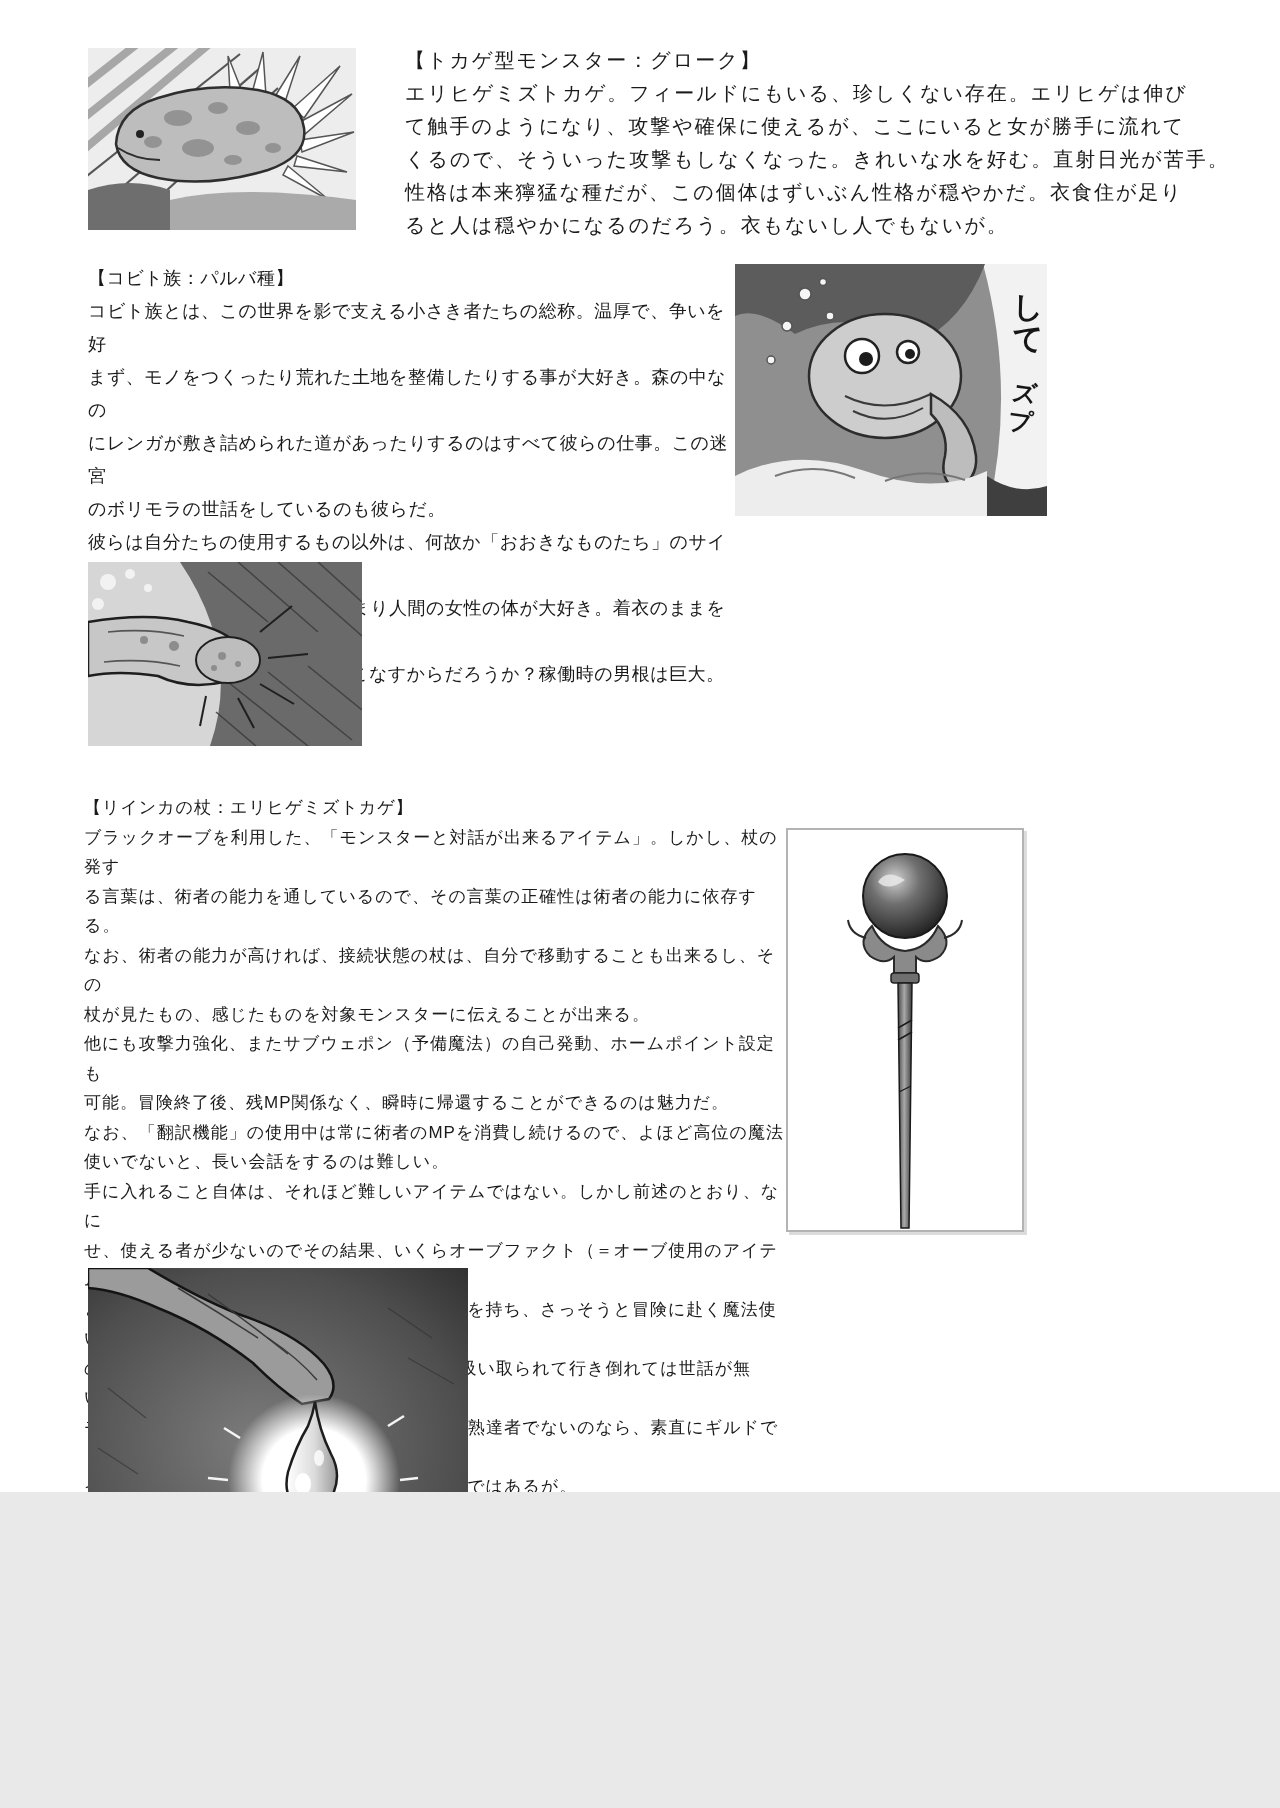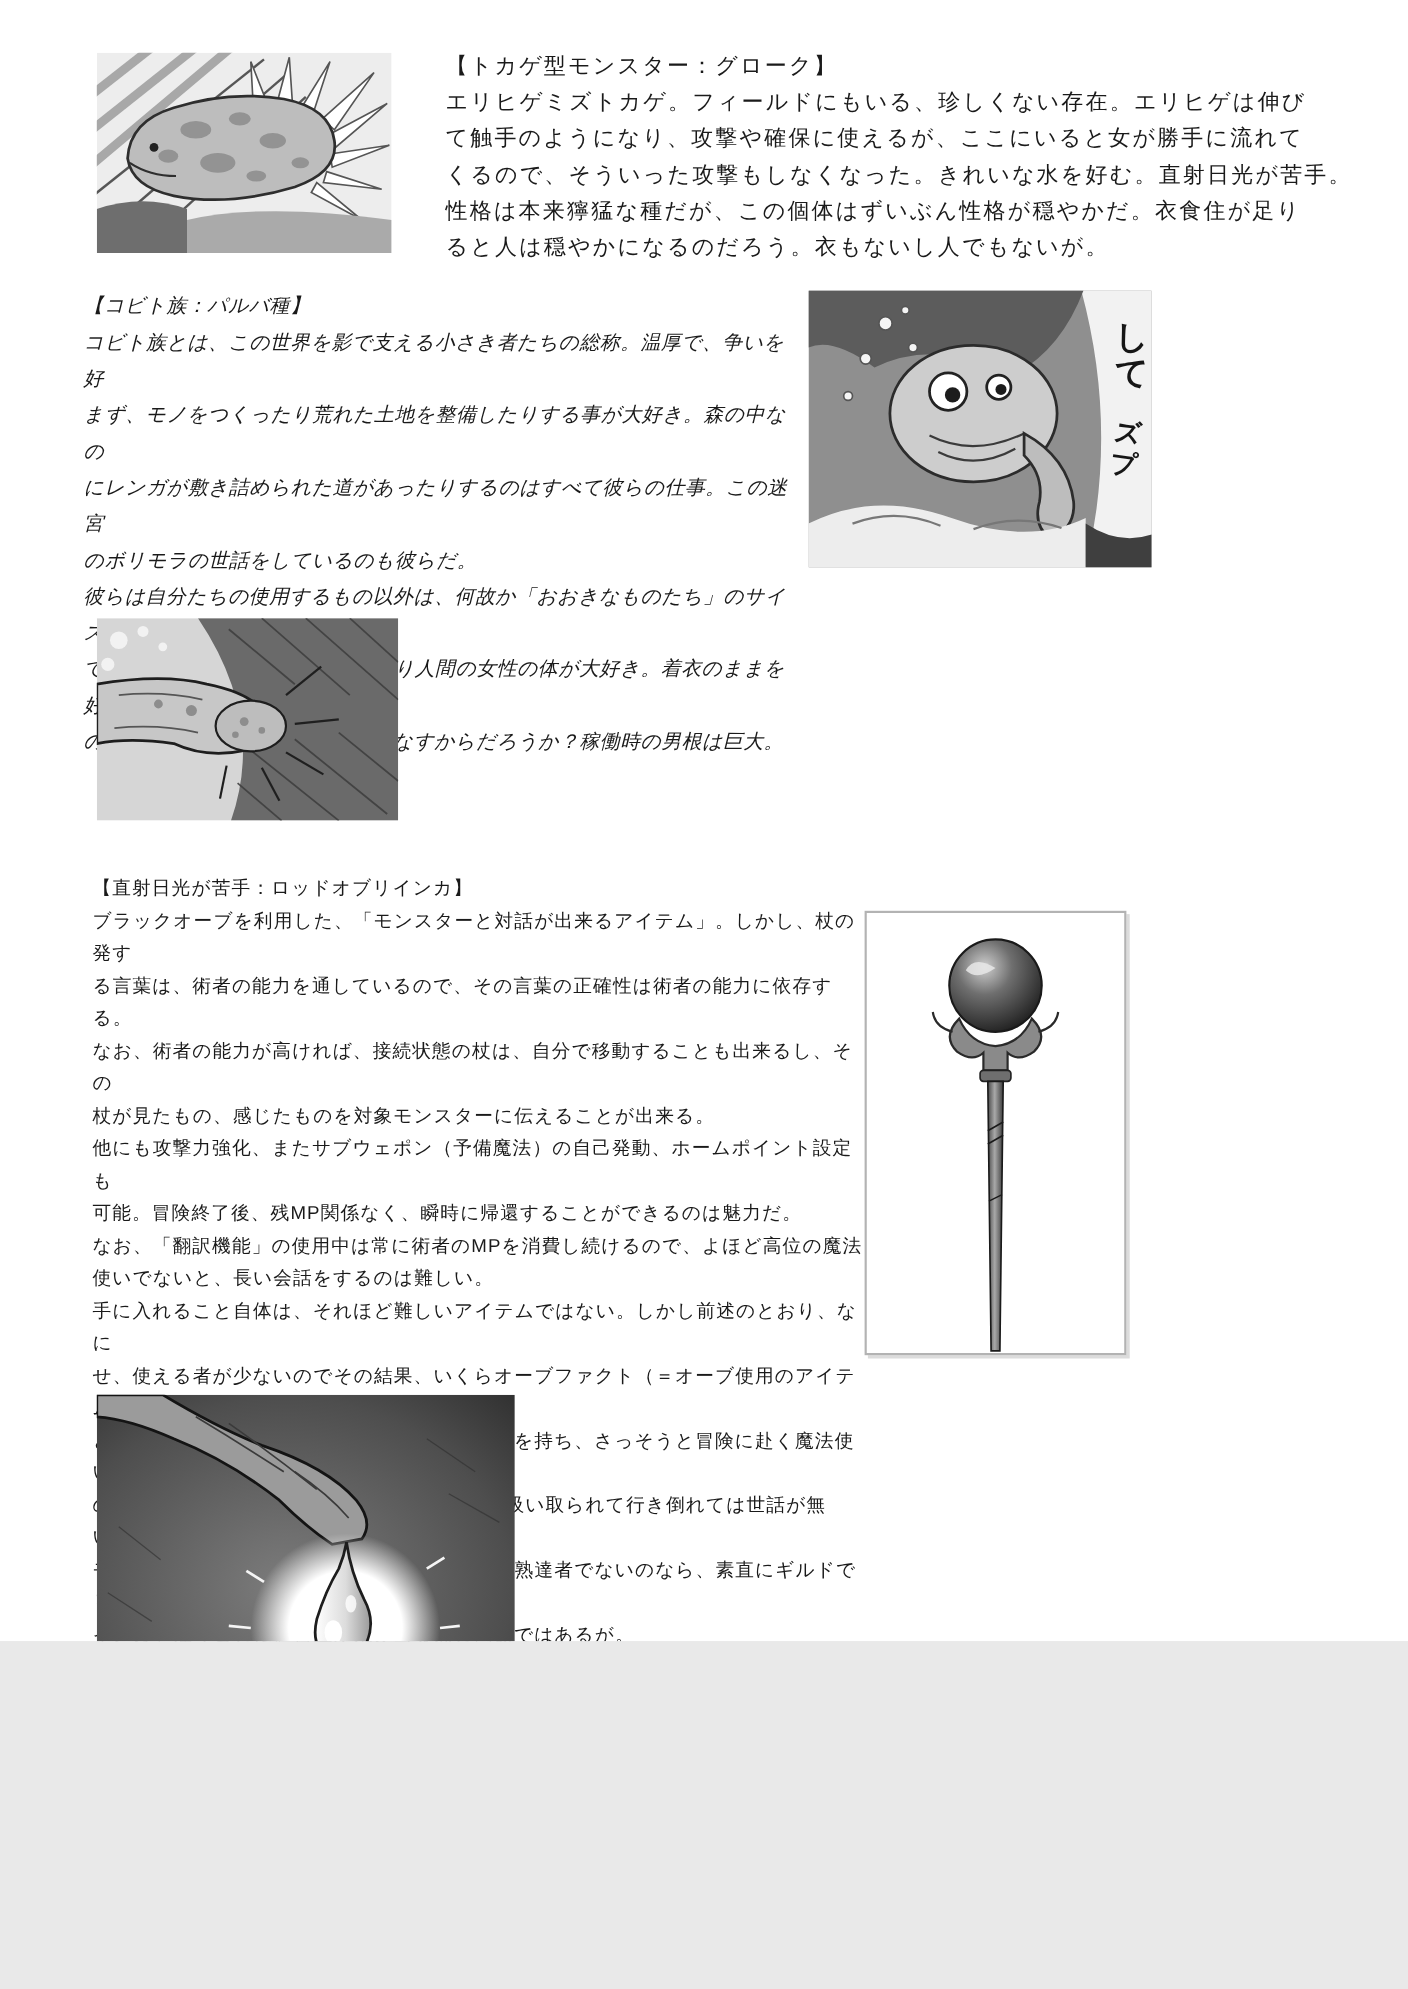--- a/index.html
+++ b/index.html
@@ -9,21 +9,21 @@
     background:#ffffff;
     font-family:"Liberation Sans","DejaVu Sans",sans-serif;
     color:#1a1a1a;
     overflow:hidden;
     margin:0 auto;
   }
   .txt h2{margin:0;font-size:inherit;font-weight:normal;line-height:inherit;}
   .txt p{margin:0;white-space:pre-line;}
   .txt{position:absolute;}
   .s1{left:405px;top:44px;width:832px;font-size:20px;line-height:33px;letter-spacing:2px;}
-  .s2{left:76px;top:262px;width:645px;font-size:18px;line-height:33px;letter-spacing:0.5px;font-style:italic;}
+  .s2{left:88px;top:262px;width:645px;font-size:18px;line-height:33px;letter-spacing:0.5px;}
   .s3{left:405px;top:562px;width:832px;font-size:20px;line-height:33px;letter-spacing:2.5px;}
   .s4{left:84px;top:793px;width:702px;font-size:17px;line-height:29.5px;letter-spacing:1px;}
   .s5{left:490px;top:1272px;width:745px;font-size:20px;line-height:34px;letter-spacing:2.5px;}
   .illo{position:absolute;margin:0;padding:0;}
   .illo svg{display:block;}
   #illo-grok{left:88px;top:48px;}
   #illo-kobito{left:735px;top:264px;}
   #illo-tree{left:88px;top:562px;}
   #illo-rod{left:786px;top:828px;border:2px solid #b3b3b3;box-shadow:3px 3px 0 #dcdcdc;background:#fff;}
   #illo-drop{left:88px;top:1268px;}
@@ -168,21 +168,21 @@
       </g>
       <path d="M20,70 Q60,66 96,74" fill="none" stroke="#555555" stroke-width="1.6"></path>
       <path d="M16,100 Q56,96 92,104" fill="none" stroke="#555555" stroke-width="1.6"></path>
     </svg>
   </figure>
 
   <section class="txt s3">
   </section>
 
   <section class="txt s4">
-    <h2>【直射日光が苦手：ロッドオブリインカ】</h2>
+    <h2>【リインカの杖：エリヒゲミズトカゲ】</h2>
     <p>ブラックオーブを利用した、「モンスターと対話が出来るアイテム」。しかし、杖の発す
 る言葉は、術者の能力を通しているので、その言葉の正確性は術者の能力に依存する。
 なお、術者の能力が高ければ、接続状態の杖は、自分で移動することも出来るし、その
 杖が見たもの、感じたものを対象モンスターに伝えることが出来る。
 他にも攻撃力強化、またサブウェポン（予備魔法）の自己発動、ホームポイント設定も
 可能。冒険終了後、残MP関係なく、瞬時に帰還することができるのは魅力だ。
 なお、「翻訳機能」の使用中は常に術者のMPを消費し続けるので、よほど高位の魔法
 使いでないと、長い会話をするのは難しい。
 手に入れること自体は、それほど難しいアイテムではない。しかし前述のとおり、なに
 せ、使える者が少ないのでその結果、いくらオーブファクト（＝オーブ使用のアイテム）

